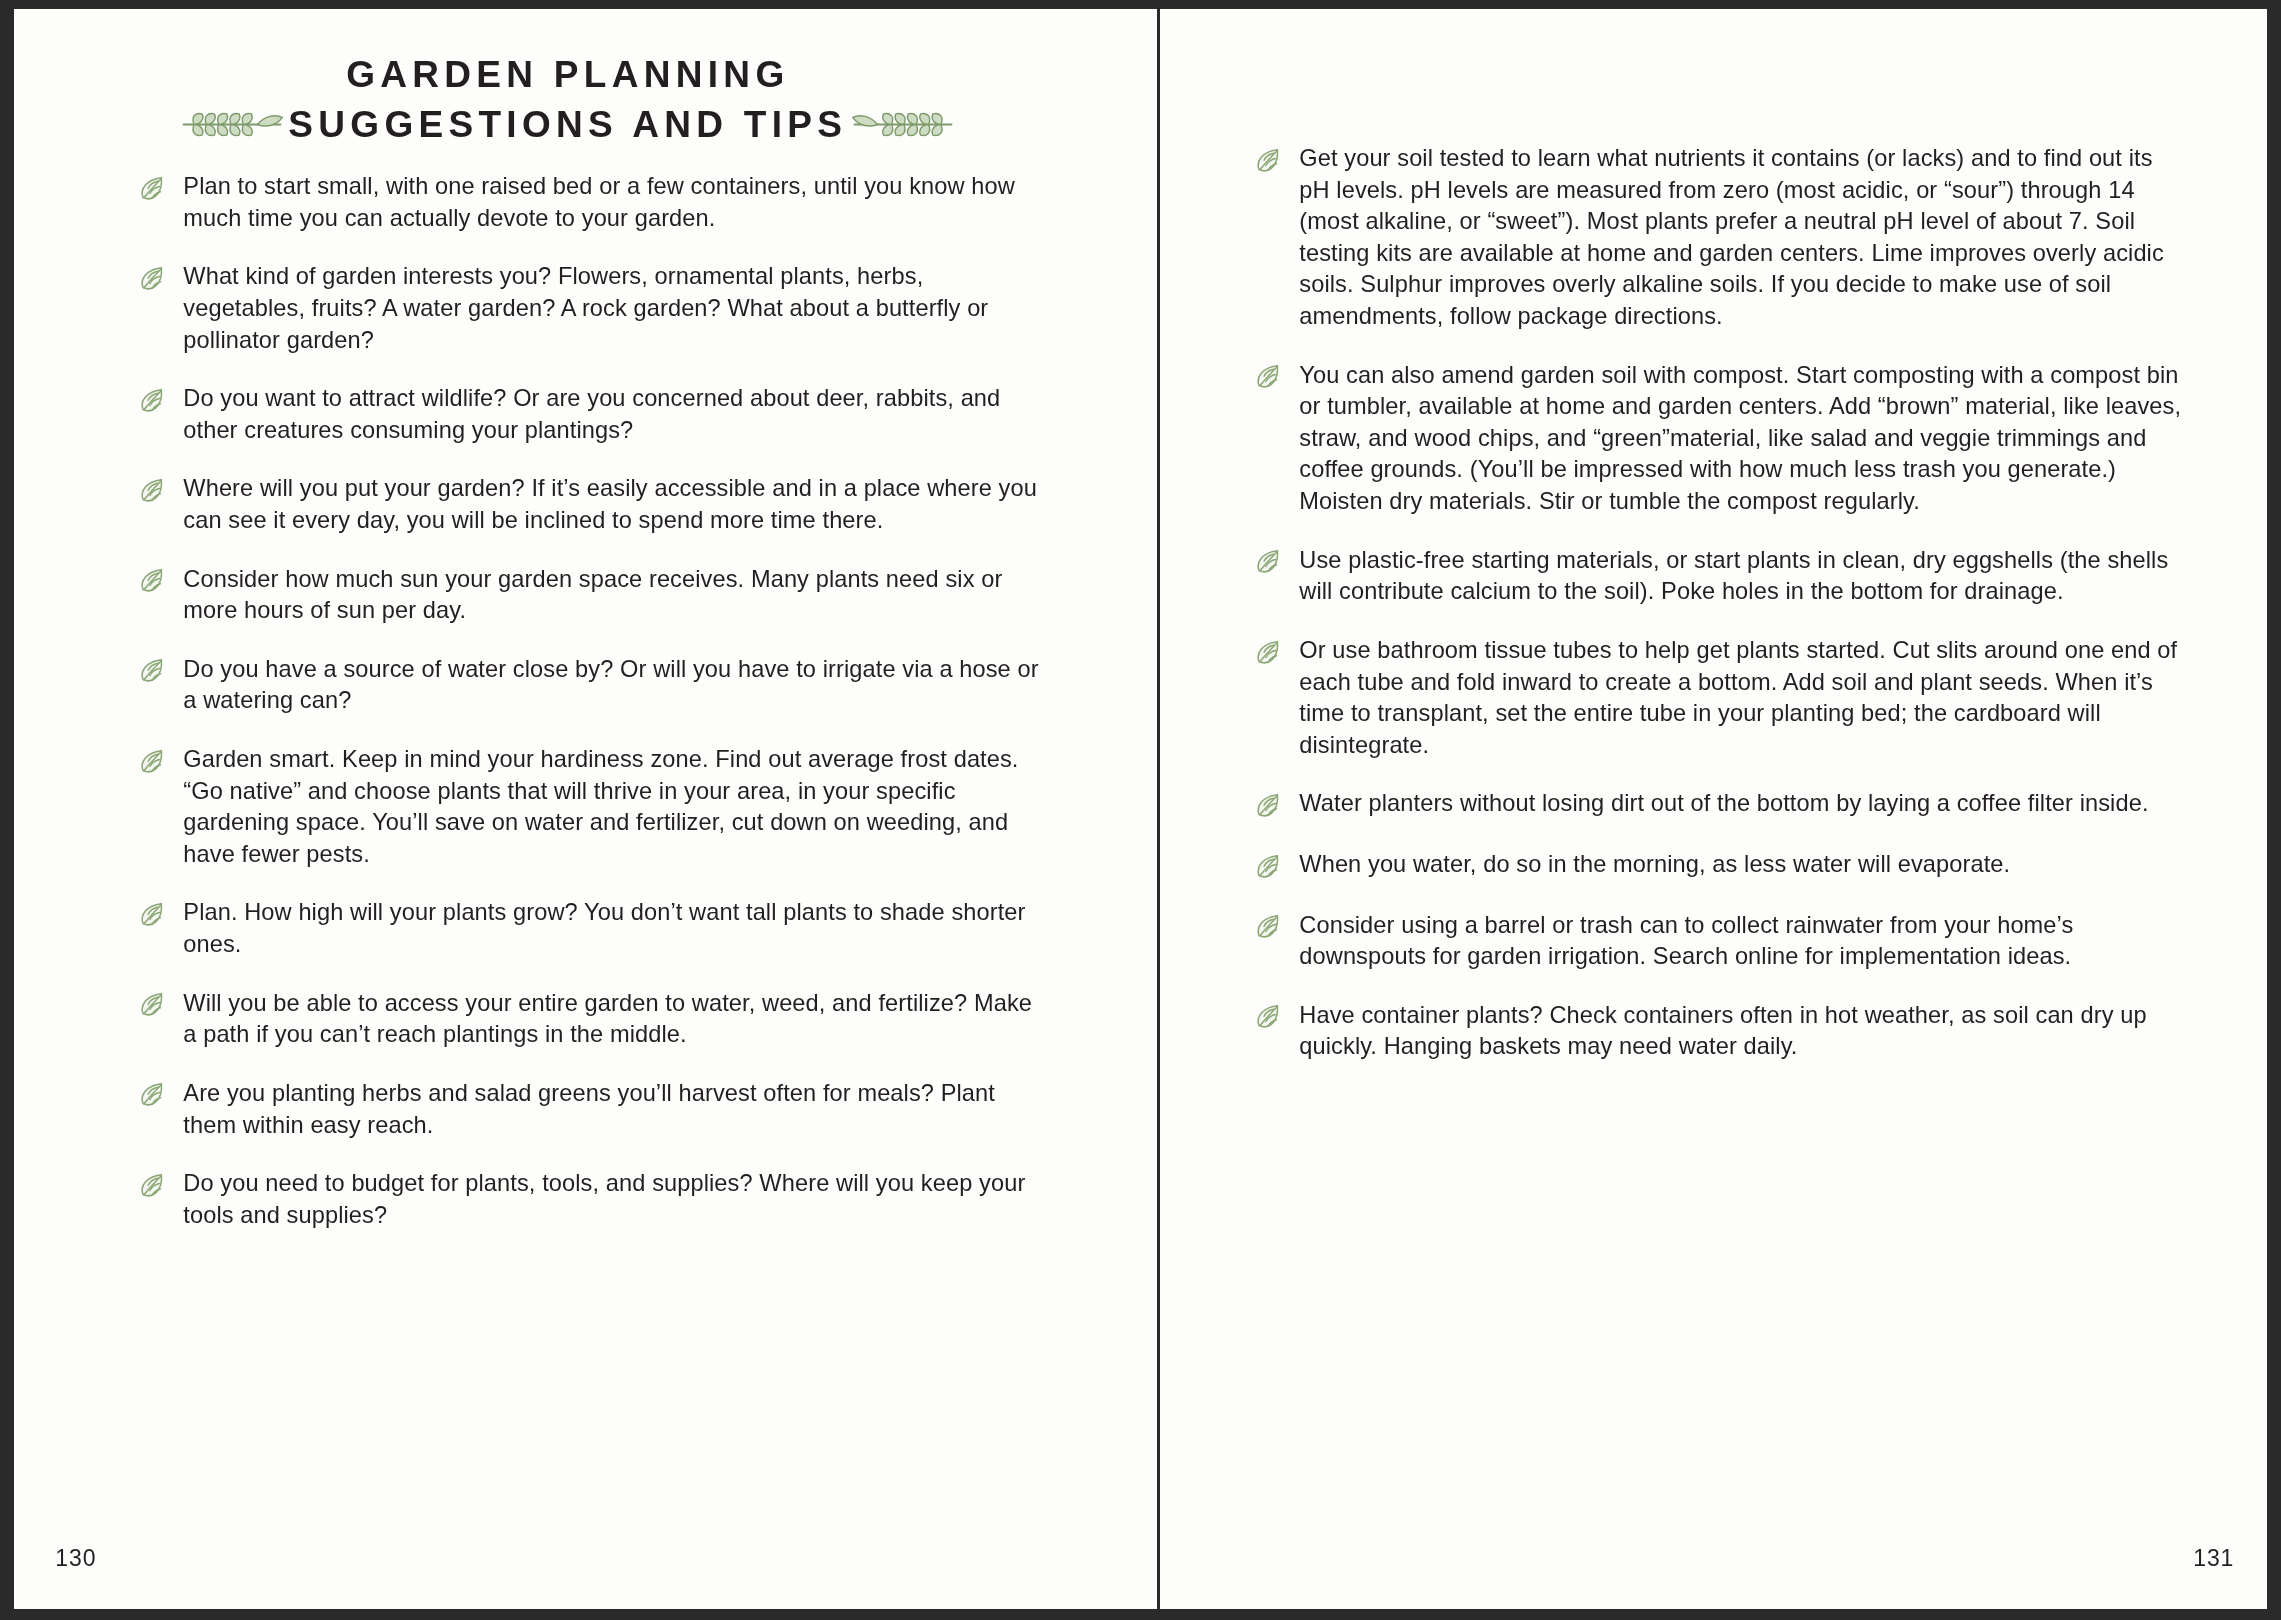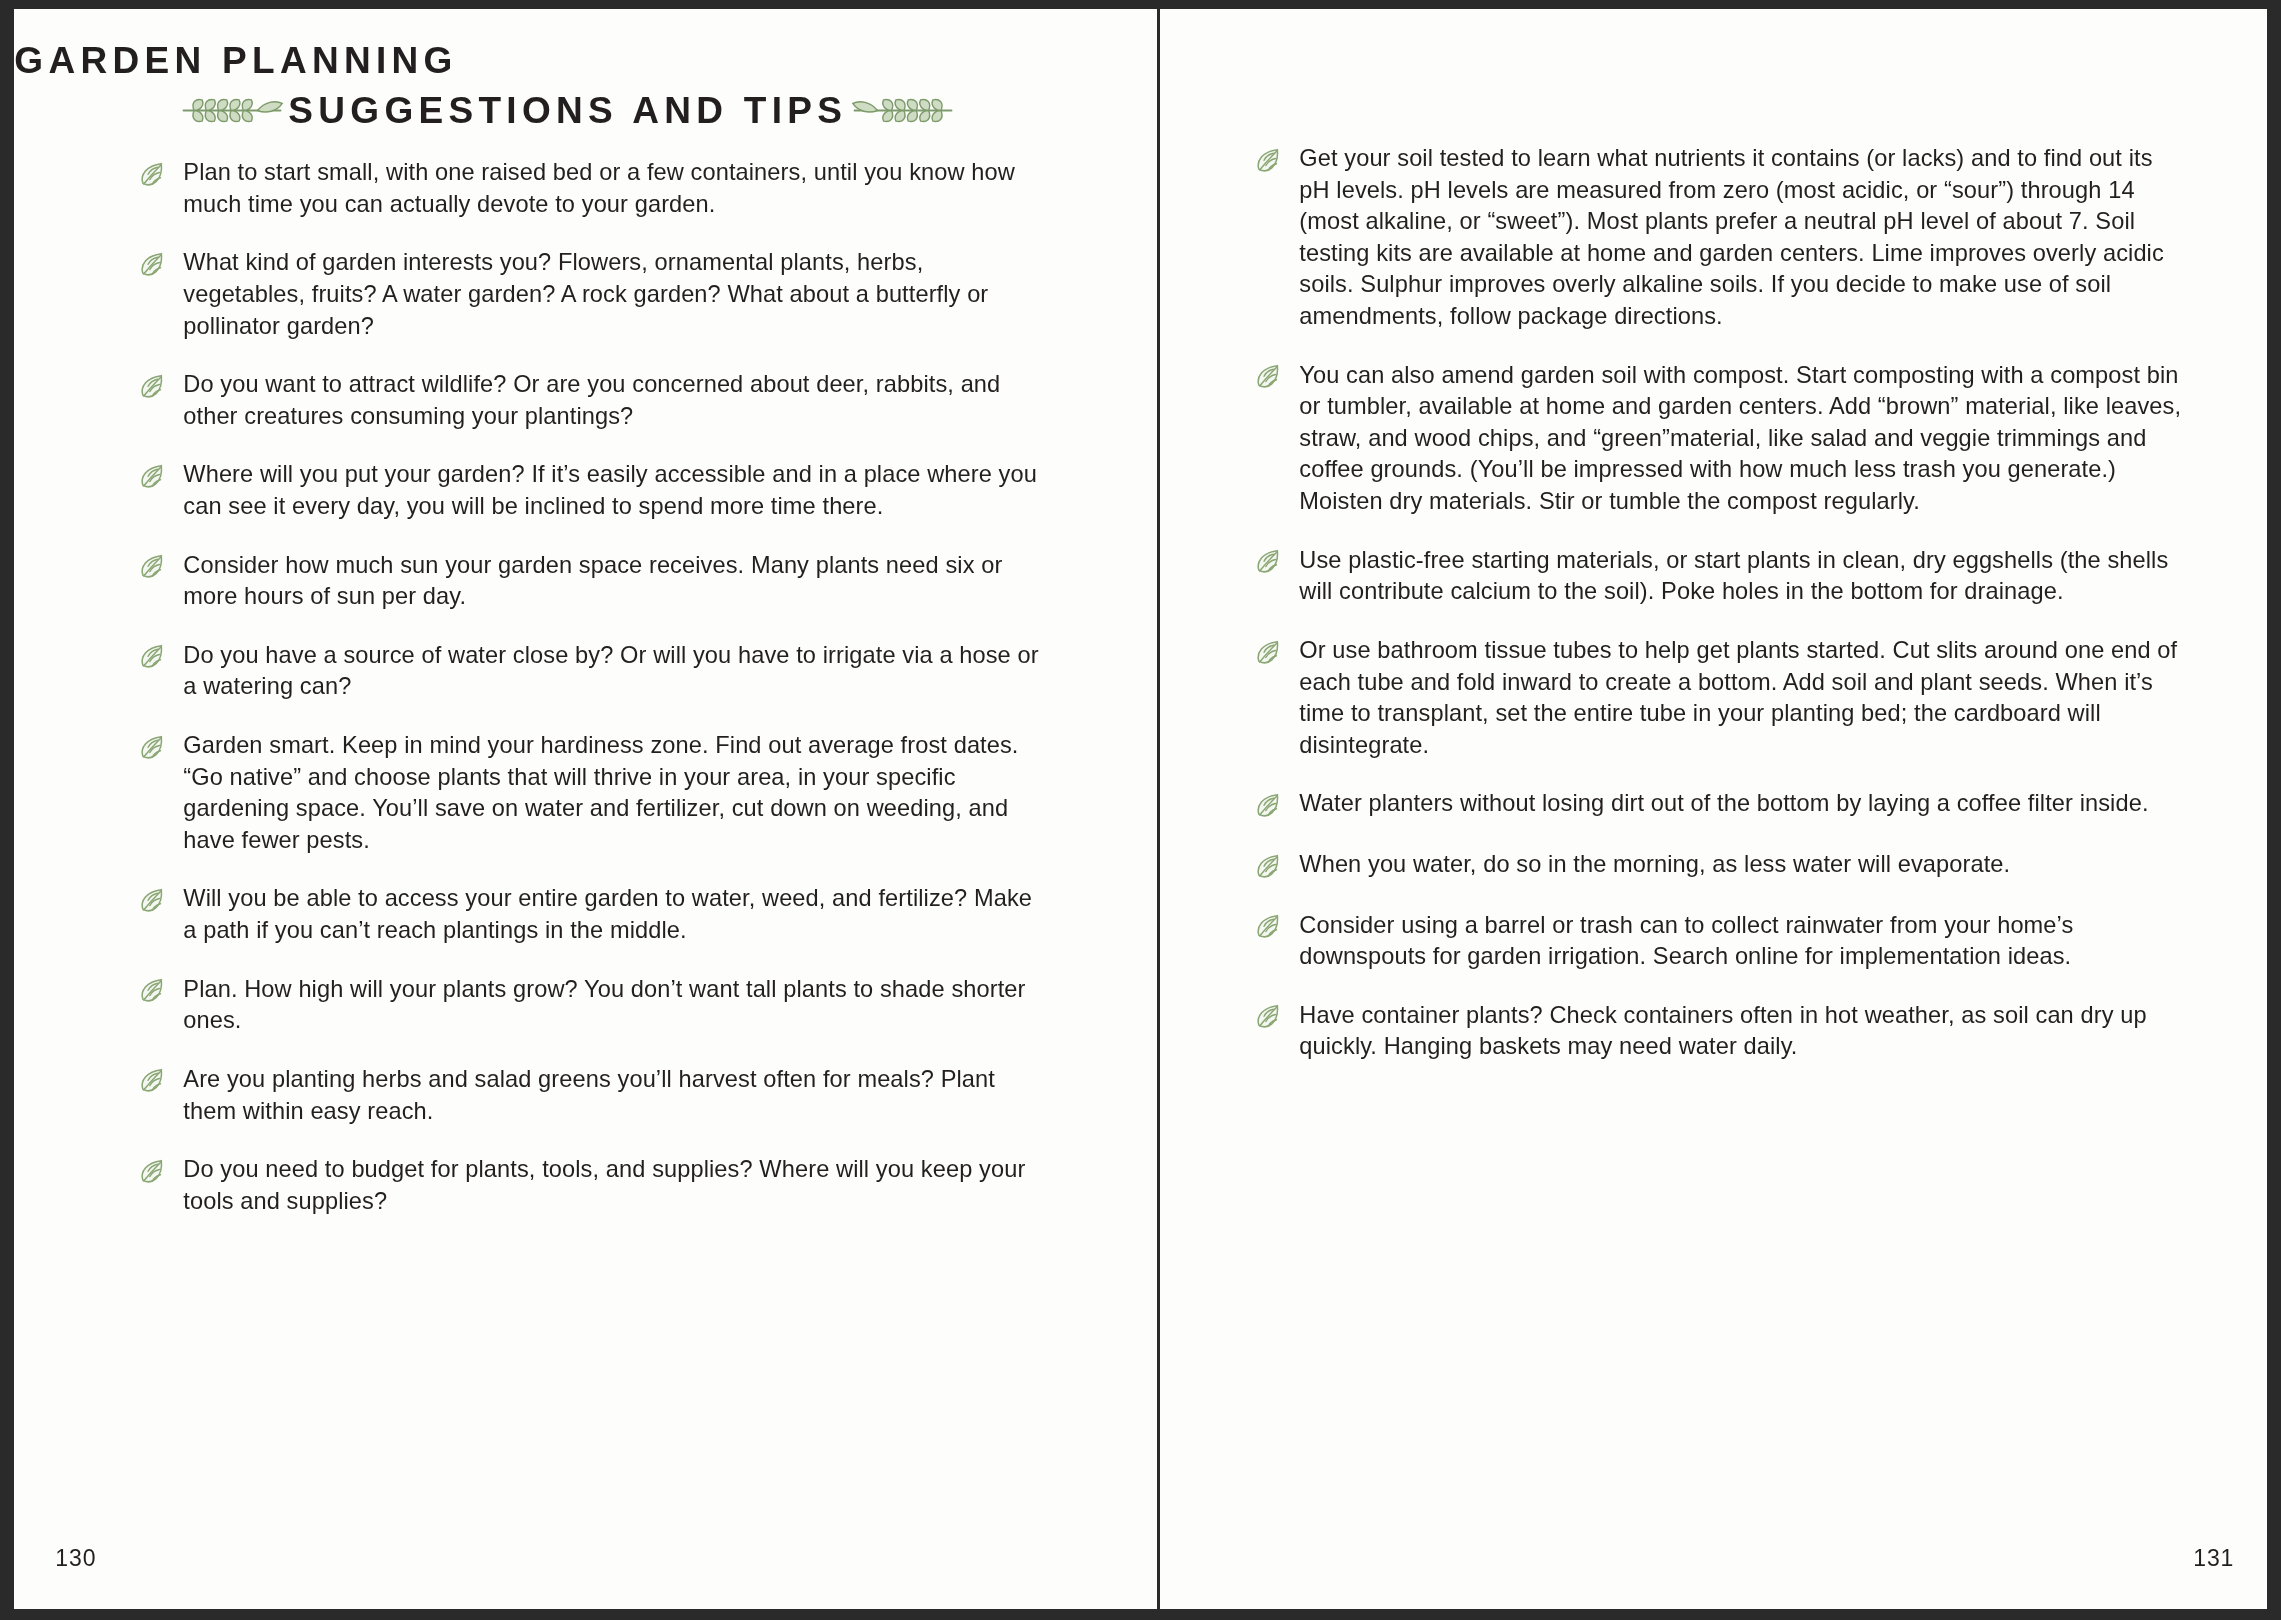--- a/index.html
+++ b/index.html
@@ -52,22 +52,22 @@
     width: 1143px;
     padding: 0;
   }
   .page-right {
     width: 1109px;
     padding: 0;
   }
 
   
   .heading {
-    margin-top: 29px;
-    text-align: left;
+    margin-top: 43px;
+    text-align: center;
     padding-right: 36px;
   }
   .heading-line1 {
     font-size: 37px;
     letter-spacing: 5.3px;
     font-weight: 700;
     color: #231f20;
     line-height: 1.25;
   }
   .heading-line2-wrap {
@@ -287,35 +287,35 @@
             <svg width="27" height="30" viewBox="0 0 30 34">
                 <g fill="none" stroke="#8aa675" stroke-width="1.7" stroke-linecap="round">
                   <path d="M25 3 C 8 5, 1 16, 4 25 C 14 31, 27 22, 25 3 Z" fill="#f3f7ef"></path>
                   <path d="M24 5 C 17 12, 10 20, 5 26"></path>
                   <path d="M21 7 C 16 8, 12 11, 10 15"></path>
                   <path d="M23 13 C 18 14, 14 17, 12 21"></path>
                   <path d="M24 19 C 20 20, 17 22, 15 26"></path>
                 </g>
               </svg>
           </span>
+          <span class="item-text">Plan. How high will your plants grow? You don’t want tall plants to shade shorter ones.</span>
+        </li>
+        <li class="item">
+          <span class="leaf">
+            <svg width="27" height="30" viewBox="0 0 30 34">
+                <g fill="none" stroke="#8aa675" stroke-width="1.7" stroke-linecap="round">
+                  <path d="M25 3 C 8 5, 1 16, 4 25 C 14 31, 27 22, 25 3 Z" fill="#f3f7ef"></path>
+                  <path d="M24 5 C 17 12, 10 20, 5 26"></path>
+                  <path d="M21 7 C 16 8, 12 11, 10 15"></path>
+                  <path d="M23 13 C 18 14, 14 17, 12 21"></path>
+                  <path d="M24 19 C 20 20, 17 22, 15 26"></path>
+                </g>
+              </svg>
+          </span>
           <span class="item-text">Will you be able to access your entire garden to water, weed, and fertilize? Make a path if you can’t reach plantings in the middle.</span>
-        </li>
-        <li class="item">
-          <span class="leaf">
-            <svg width="27" height="30" viewBox="0 0 30 34">
-                <g fill="none" stroke="#8aa675" stroke-width="1.7" stroke-linecap="round">
-                  <path d="M25 3 C 8 5, 1 16, 4 25 C 14 31, 27 22, 25 3 Z" fill="#f3f7ef"></path>
-                  <path d="M24 5 C 17 12, 10 20, 5 26"></path>
-                  <path d="M21 7 C 16 8, 12 11, 10 15"></path>
-                  <path d="M23 13 C 18 14, 14 17, 12 21"></path>
-                  <path d="M24 19 C 20 20, 17 22, 15 26"></path>
-                </g>
-              </svg>
-          </span>
-          <span class="item-text">Plan. How high will your plants grow? You don’t want tall plants to shade shorter ones.</span>
         </li>
         <li class="item">
           <span class="leaf">
             <svg width="27" height="30" viewBox="0 0 30 34">
                 <g fill="none" stroke="#8aa675" stroke-width="1.7" stroke-linecap="round">
                   <path d="M25 3 C 8 5, 1 16, 4 25 C 14 31, 27 22, 25 3 Z" fill="#f3f7ef"></path>
                   <path d="M24 5 C 17 12, 10 20, 5 26"></path>
                   <path d="M21 7 C 16 8, 12 11, 10 15"></path>
                   <path d="M23 13 C 18 14, 14 17, 12 21"></path>
                   <path d="M24 19 C 20 20, 17 22, 15 26"></path>

